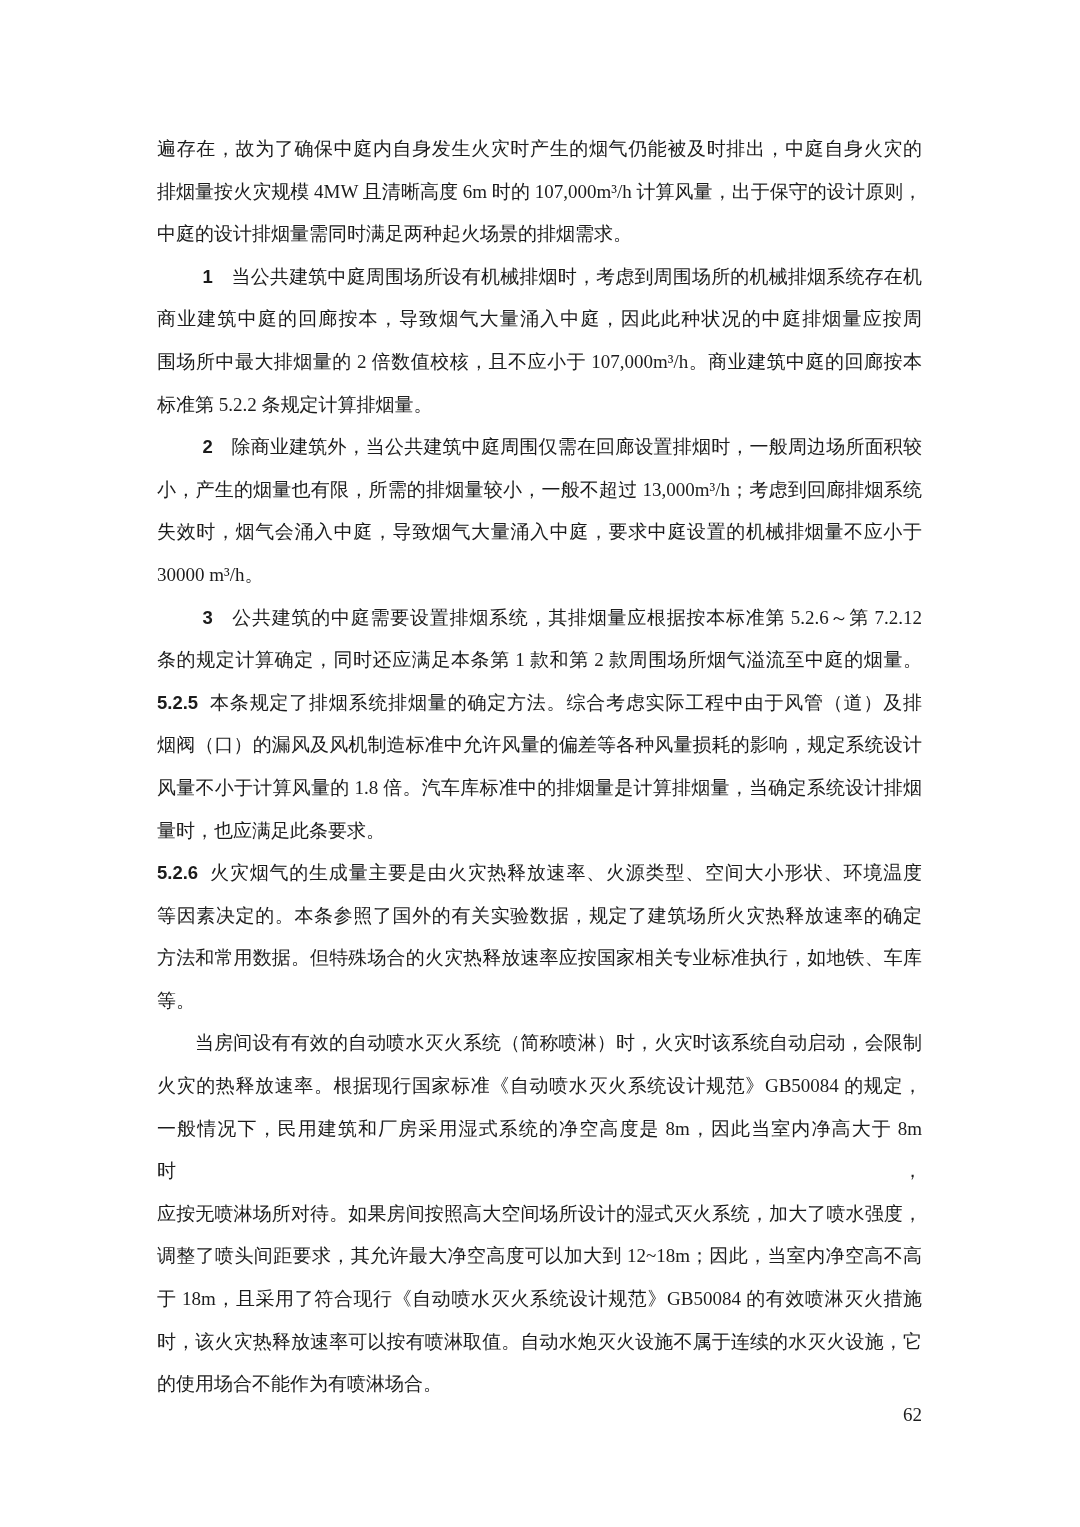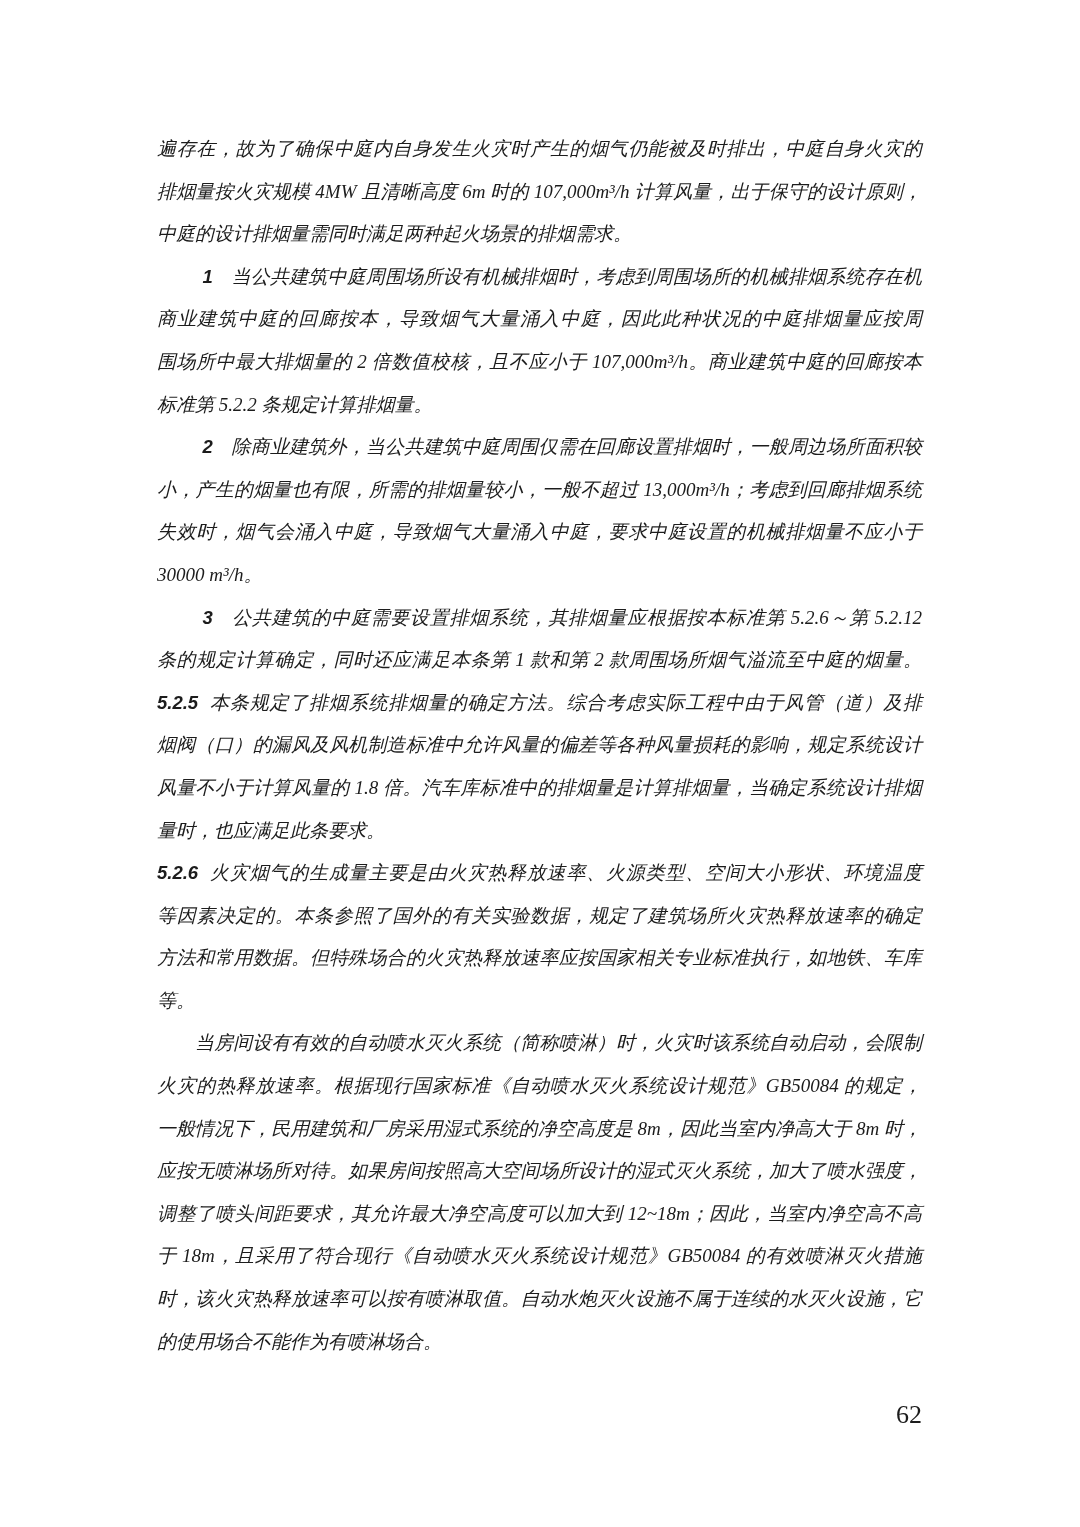--- a/index.html
+++ b/index.html
@@ -21,62 +21,61 @@
     width: 765px;
     font-family: "Liberation Serif", "DejaVu Serif", serif;
     font-size: 19px;
     line-height: 42.6px;
     color: #1c1c1c;
   }
   .line {
     text-align: justify;
     text-justify: inter-character;
     white-space: normal;
-    font-style: italic;
   }
   .line.fill {
     text-align-last: justify;
   }
   .head {
     font-family: "Liberation Sans", "DejaVu Sans", sans-serif;
     font-weight: 700;
     font-size: 18.5px;
   }
   .head.head-item   { margin-right: 1.0em; }
   .head.head-section{ margin-right: 0.6em; }
   .page-number {
     position: absolute;
     left: 157px;
     top: 1400px;
     width: 765px;
     text-align: right;
     padding-right: 6px;
     font-family: "Liberation Serif", "DejaVu Serif", serif;
-    font-size: 26px;
+    font-size: 19px;
     line-height: 30px;
     color: #1c1c1c;
   }
 </style>
 </head>
 <body>
 
 <div class="page">
   <div class="text-block" id="text-block">
       <div class="line fill"><span>遍存在，故为了确保中庭内自身发生火灾时产生的烟气仍能被及时排出，中庭自身火灾的</span></div>
       <div class="line fill"><span>排烟量按火灾规模 4MW 且清晰高度 6m 时的 107,000m³/h 计算风量，出于保守的设计原则，</span></div>
       <div class="line"><span>中庭的设计排烟量需同时满足两种起火场景的排烟需求。</span></div>
       <div class="line fill" style="padding-left: 2.4em;"><span class="head head-item">1</span><span>当公共建筑中庭周围场所设有机械排烟时，考虑到周围场所的机械排烟系统存在机</span></div>
       <div class="line fill"><span>商业建筑中庭的回廊按本，导致烟气大量涌入中庭，因此此种状况的中庭排烟量应按周</span></div>
       <div class="line fill"><span>围场所中最大排烟量的 2 倍数值校核，且不应小于 107,000m³/h。商业建筑中庭的回廊按本</span></div>
       <div class="line"><span>标准第 5.2.2 条规定计算排烟量。</span></div>
       <div class="line fill" style="padding-left: 2.4em;"><span class="head head-item">2</span><span>除商业建筑外，当公共建筑中庭周围仅需在回廊设置排烟时，一般周边场所面积较</span></div>
       <div class="line fill"><span>小，产生的烟量也有限，所需的排烟量较小，一般不超过 13,000m³/h；考虑到回廊排烟系统</span></div>
       <div class="line fill"><span>失效时，烟气会涌入中庭，导致烟气大量涌入中庭，要求中庭设置的机械排烟量不应小于</span></div>
       <div class="line"><span>30000 m³/h。</span></div>
-      <div class="line fill" style="padding-left: 2.4em;"><span class="head head-item">3</span><span>公共建筑的中庭需要设置排烟系统，其排烟量应根据按本标准第 5.2.6～第 5.2.12</span></div>
+      <div class="line fill" style="padding-left: 2.4em;"><span class="head head-item">3</span><span>公共建筑的中庭需要设置排烟系统，其排烟量应根据按本标准第 5.2.6～第 7.2.12</span></div>
       <div class="line fill"><span>条的规定计算确定，同时还应满足本条第 1 款和第 2 款周围场所烟气溢流至中庭的烟量。</span></div>
       <div class="line fill"><span class="head head-section">5.2.5</span><span>本条规定了排烟系统排烟量的确定方法。综合考虑实际工程中由于风管（道）及排</span></div>
       <div class="line fill"><span>烟阀（口）的漏风及风机制造标准中允许风量的偏差等各种风量损耗的影响，规定系统设计</span></div>
       <div class="line fill"><span>风量不小于计算风量的 1.8 倍。汽车库标准中的排烟量是计算排烟量，当确定系统设计排烟</span></div>
       <div class="line"><span>量时，也应满足此条要求。</span></div>
       <div class="line fill"><span class="head head-section">5.2.6</span><span>火灾烟气的生成量主要是由火灾热释放速率、火源类型、空间大小形状、环境温度</span></div>
       <div class="line fill"><span>等因素决定的。本条参照了国外的有关实验数据，规定了建筑场所火灾热释放速率的确定</span></div>
       <div class="line fill"><span>方法和常用数据。但特殊场合的火灾热释放速率应按国家相关专业标准执行，如地铁、车库</span></div>
       <div class="line"><span>等。</span></div>
       <div class="line fill" style="padding-left: 2em;"><span>当房间设有有效的自动喷水灭火系统（简称喷淋）时，火灾时该系统自动启动，会限制</span></div>

